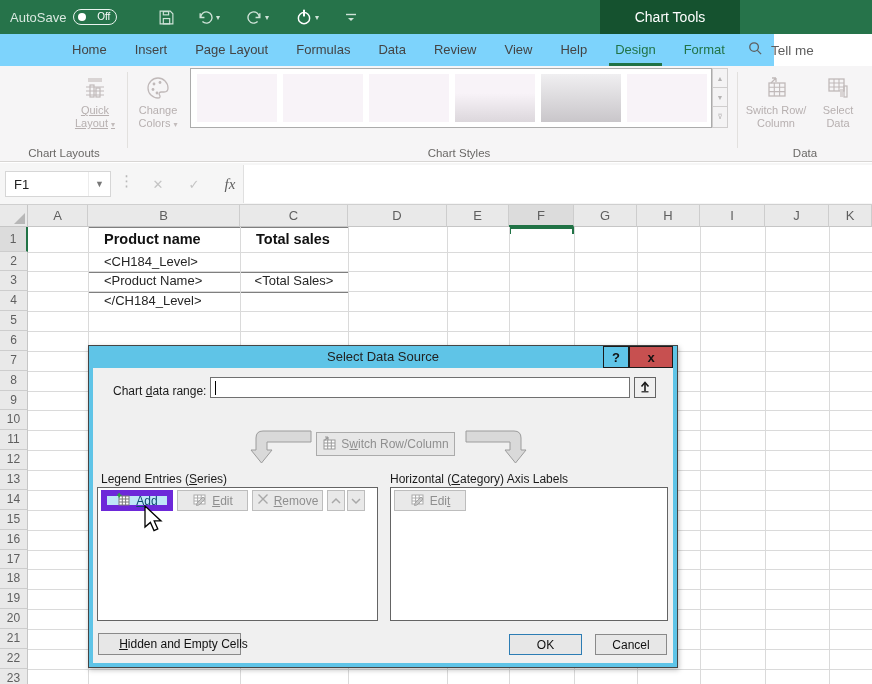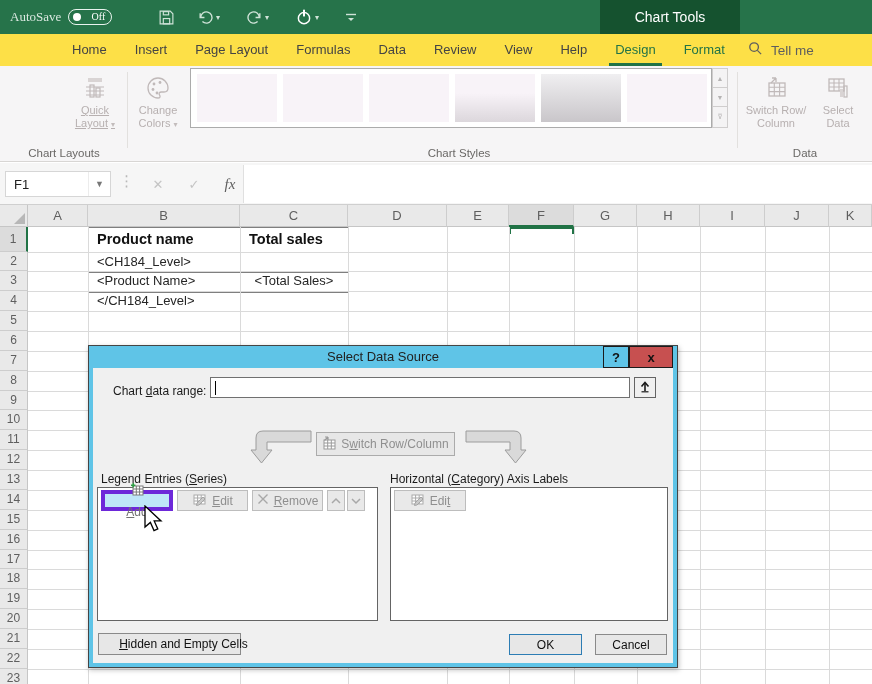--- a/index.html
+++ b/index.html
@@ -2,32 +2,32 @@
 <html><head>
 <meta charset="utf-8">
 <style>
   html,body{margin:0;padding:0;background:#fff;}
   #app{position:relative;width:872px;height:684px;overflow:hidden;
        font-family:"Liberation Sans",sans-serif;-webkit-font-smoothing:antialiased;background:#fff;}
   #app *{box-sizing:border-box;}
 
   
   .titlebar{position:absolute;left:0;top:0;width:872px;height:34px;background:#26734a;color:#fff;}
-  .autosave{position:absolute;left:10px;top:9px;font-size:13px;color:#d9e8e0;display:flex;align-items:center;gap:7px;font-family:Liberation Serif, serif;}
+  .autosave{position:absolute;left:10px;top:9px;font-size:13px;color:#d9e8e0;display:flex;align-items:center;gap:7px;}
   .toggle{width:44px;height:16px;border:1px solid #e9f3ee;border-radius:9px;position:relative;}
   .toggle .dot{position:absolute;left:4px;top:3px;width:8px;height:8px;border-radius:50%;background:#fff;}
   .toggle .tg-lbl{position:absolute;right:6px;top:1px;font-size:10px;color:#fff;}
   .qat{position:absolute;top:6px;height:22px;display:flex;align-items:center;}
   .qat svg{display:block;}
   .caret{font-size:8px;color:#cfe3d8;margin-left:2px;}
   .ctx-tab{position:absolute;left:600px;top:0;width:140px;height:34px;background:#15522f;color:#fff;
            font-size:14px;display:flex;align-items:center;justify-content:center;}
 
   
-  .tabrow{position:absolute;left:0;top:34px;width:872px;height:32px;background:#fde047;display:flex;padding-left:58px;}
+  .tabrow{position:absolute;left:0;top:34px;width:774px;height:32px;background:#7dd3fc;display:flex;padding-left:58px;}
   .tab{font-size:13px;color:#444;line-height:31px;padding:0 14px;cursor:default;white-space:nowrap;}
   .tab.ctx{color:#217346;}
   .tab.active{color:#217346;background:linear-gradient(#217346,#217346) bottom center / calc(100% - 16px) 3px no-repeat;}
   .tellme{position:absolute;left:748px;top:34px;height:32px;display:flex;align-items:center;gap:8px;
           font-size:13.5px;color:#5e5e5e;}
 
   
   .ribbon{position:absolute;left:0;top:66px;width:872px;height:96px;background:#f6f5f6;border-bottom:1px solid #d8d6d4;}
   .bigbtn{position:absolute;top:5px;height:74px;display:flex;flex-direction:column;align-items:center;
           color:#b7b0b0;font-size:11px;line-height:13px;text-align:center;}
@@ -63,21 +63,21 @@
   .corner .tri{position:absolute;right:2px;bottom:2px;width:0;height:0;
           border-bottom:11px solid #b7b7b7;border-left:11px solid transparent;}
   .colh{position:absolute;top:0;height:22px;background:#e9e9e9;border-right:1px solid #cdcdcd;
         border-bottom:1px solid #c6c6c6;font-size:13px;color:#5f5f5f;text-align:center;line-height:21px;}
   .colh.sel{background:#dcdcdc;border-bottom:2px solid #217346;}
   .rowh{position:absolute;left:0;width:28px;background:#e9e9e9;border-right:1px solid #c6c6c6;
         border-bottom:1px solid #cdcdcd;font-size:12px;color:#5f5f5f;text-align:center;}
   .rowh.sel{background:#dcdcdc;border-right:2px solid #217346;}
   .hline{position:absolute;left:28px;width:844px;height:1px;background:#dadada;}
   .vline{position:absolute;top:22px;height:457px;width:1px;background:#dadada;}
-  .cell{position:absolute;top:0;padding-left:9px;font-size:13px;color:#262626;white-space:nowrap;overflow:hidden;}
+  .cell{position:absolute;top:0;padding-left:16px;font-size:13px;color:#262626;white-space:nowrap;overflow:hidden;}
   .cell.b{font-weight:bold;font-size:14.5px;color:#111;}
   .cell.ctr{text-align:center;padding-left:0;}
   .rangeborders{position:absolute;left:88px;top:22px;width:261px;height:85px;border:1px solid #7f7f7f;pointer-events:none;}
   .rb-v{position:absolute;left:151px;top:0;width:1px;height:100%;background:#7f7f7f;}
   .rb-h{position:absolute;left:0;width:100%;height:1px;background:#7f7f7f;}
   .f1sel{position:absolute;left:509px;top:21px;width:65px;height:8px;
          border-top:3px solid #217346;border-left:2px solid #217346;border-right:2px solid #217346;}
 
   
   .dialog{position:absolute;left:88px;top:345px;width:590px;height:323px;background:#5fc4e7;
@@ -95,21 +95,21 @@
   @keyframes blink{50%{opacity:0;}}
   .refedit{position:absolute;left:541px;top:9px;width:22px;height:21px;background:#f0f0f0;border:1px solid #646464;
            display:flex;align-items:center;justify-content:center;}
   .elbow{position:absolute;top:60px;}
   .dbtn{position:absolute;display:flex;align-items:center;justify-content:center;gap:5px;height:21px;
         font-size:12px;white-space:nowrap;}
   .dswitch{left:223px;top:64px;width:139px;height:24px;background:#e7e7e7;border:1px solid #ababab;color:#8f8f8f;}
   .listbox{position:absolute;top:119px;height:134px;background:#fff;border:1px solid #646464;}
   .lb-left{left:4px;width:281px;}
   .lb-right{left:297px;width:278px;}
-  .badd{left:3px;top:2px;width:72px;background:#bee6f8;border:4px solid #6d28d9;color:#737373;flex-direction:column;}
+  .badd{left:3px;top:2px;width:72px;background:#bee6f8;border:6px solid #6d28d9;color:#0c4a6e;}
   .bedit{left:79px;top:2px;width:71px;}
   .bremove{left:154px;top:2px;width:71px;}
   .bup{left:229px;top:2px;width:18px;}
   .bdown{left:249px;top:2px;width:18px;}
   .bedit2{left:3px;top:2px;width:72px;}
   .dis{background:#e9e9e9;border:1px solid #bdbdbd;color:#8f8f8f;}
   .bhidden{left:5px;top:265px;width:143px;height:22px;background:#e7e7e7;border:1px solid #8a8a8a;color:#111;padding-left:28px;}
   .bok{left:416px;top:266px;width:73px;background:#e7e7e7;border:1px solid #2d7db4;color:#111;}
   .bcancel{left:502px;top:266px;width:72px;background:#e7e7e7;border:1px solid #8a8a8a;color:#111;}
 

